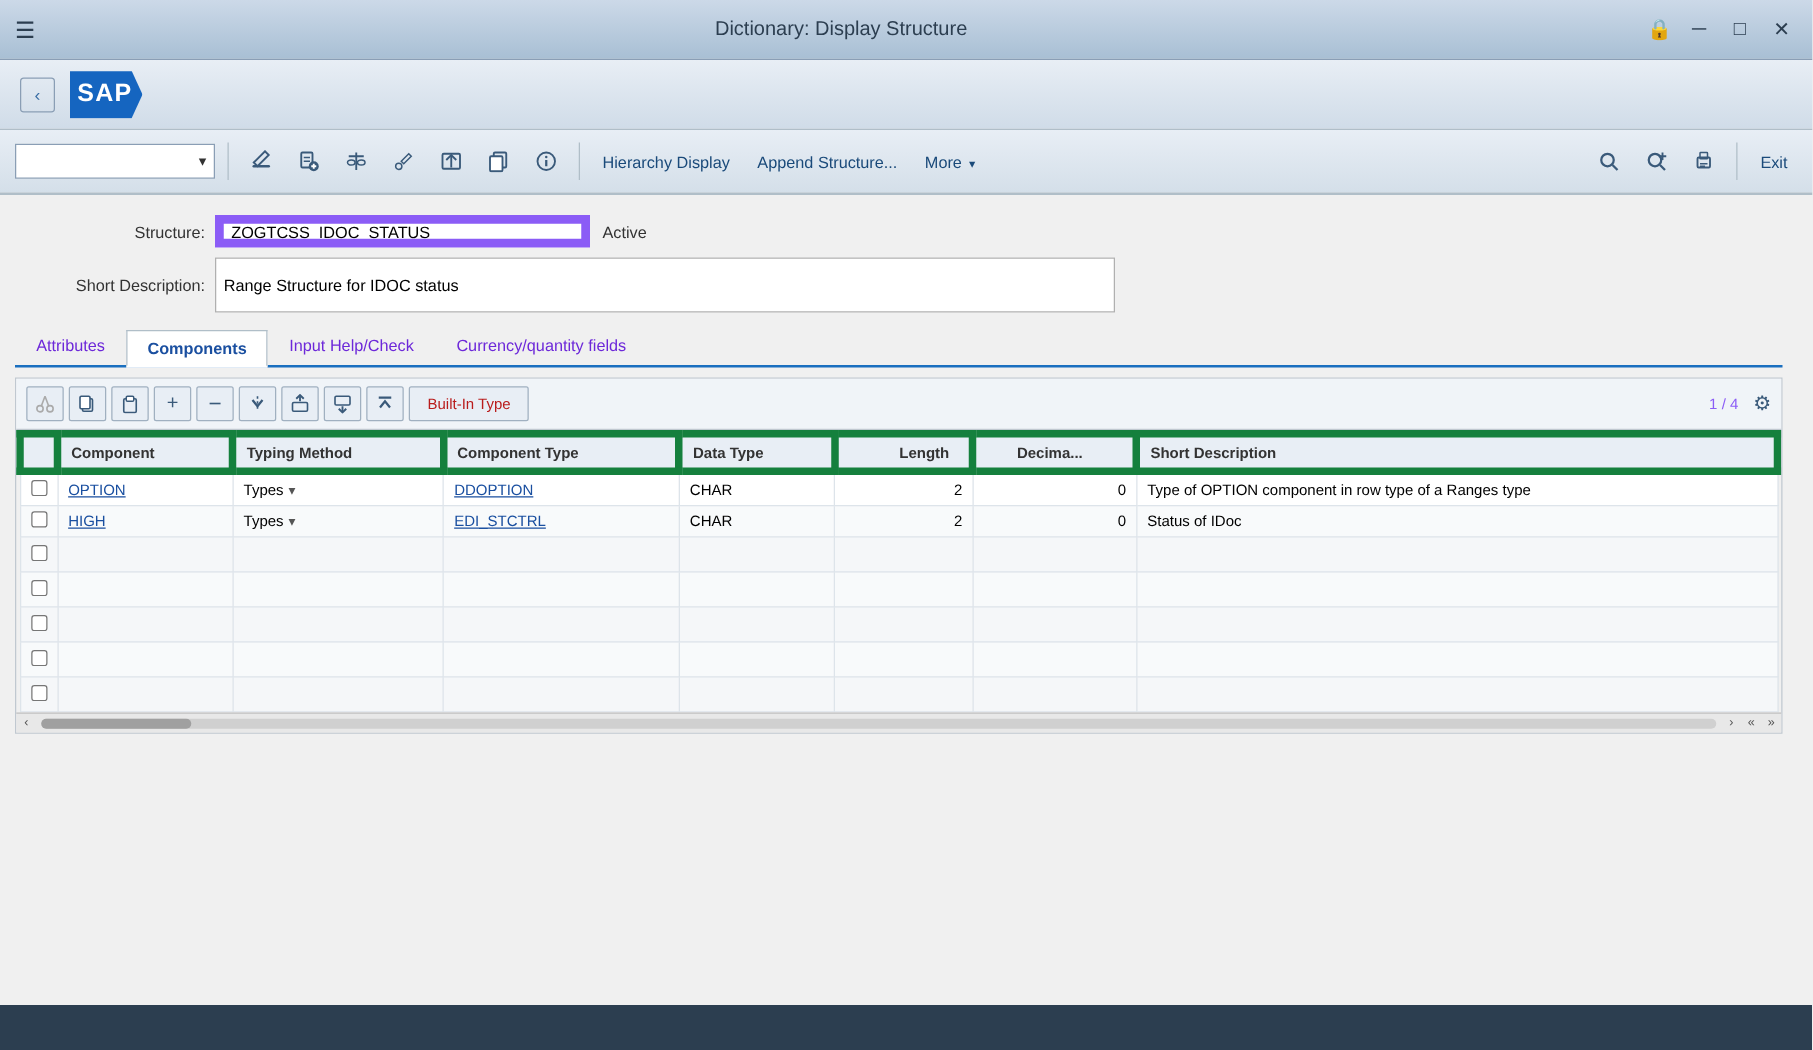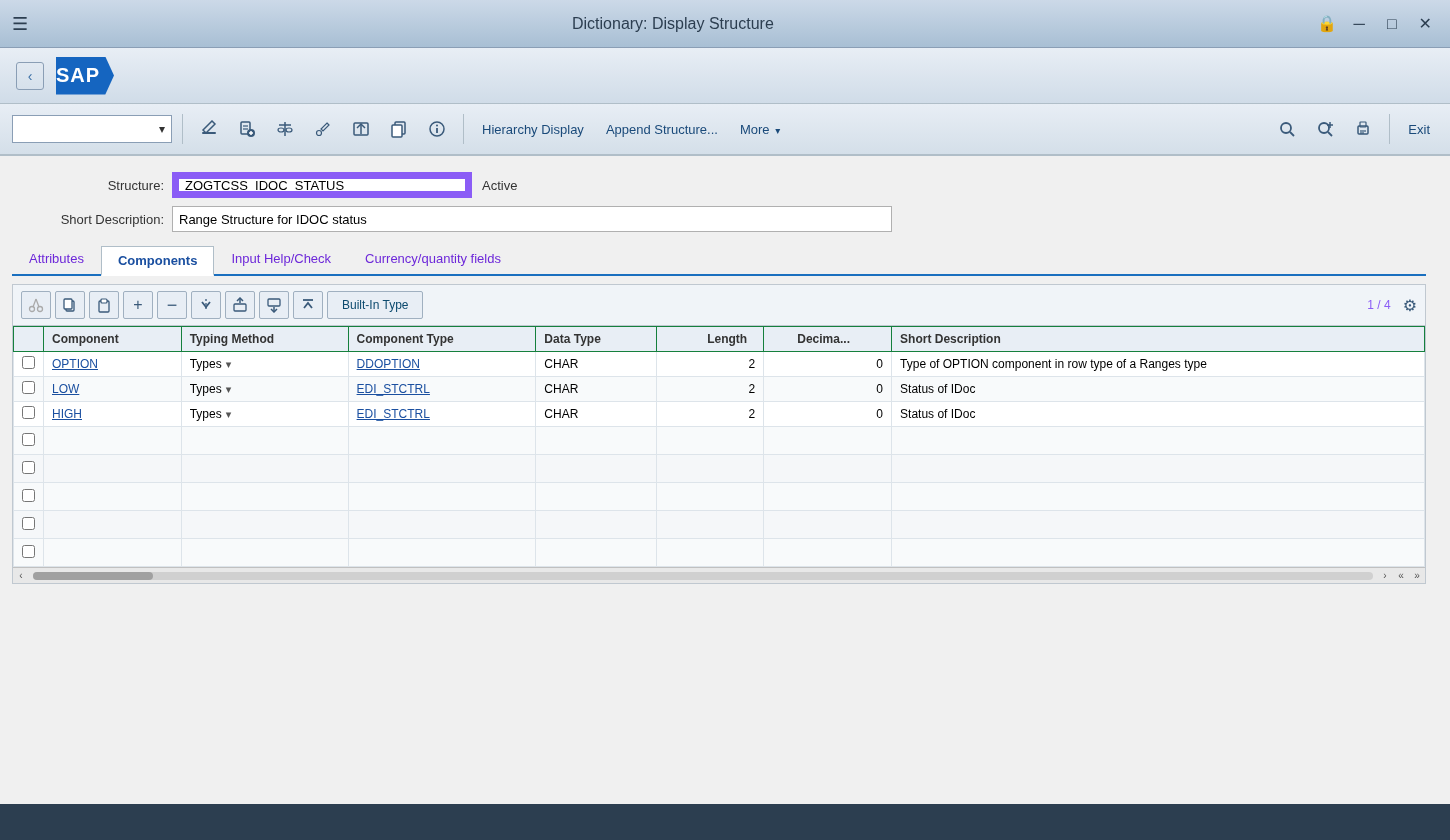--- a/index.html
+++ b/index.html
@@ -113,21 +113,21 @@
       padding: 0 6px;
       font-size: 13px;
       min-width: 300px;
     }
     .status-badge {
       margin-left: 10px;
       font-size: 13px;
       color: #333;
     }
     .form-desc-input {
-      height: 26px;
+      height: 44px;
       border: 1px solid #b0b0b0;
       background: white;
       padding: 0 6px;
       font-size: 13px;
       width: 720px;
     }
 
     
     .tabs {
       display: flex;
@@ -175,21 +175,21 @@
       border-radius: 2px;
     }
     .table-btn.disabled { color: #aaa; cursor: default; }
     .table-btn-text {
       background: #e8eef5;
       border: 1px solid #a0b0c0;
       height: 28px;
       padding: 0 14px;
       cursor: pointer;
       font-size: 12px;
-      color: #0c4a6e;
+      color: #b91c1c;
       border-radius: 2px;
       display: flex;
       align-items: center;
     }
     .table-page-info {
       margin-left: auto;
       font-size: 12px;
       color: #8b5cf6;
     }
     .table-settings-btn {
@@ -200,21 +200,21 @@
     }
 
     
     .data-table {
       width: 100%;
       border-collapse: collapse;
       font-size: 12px;
     }
     .data-table th {
       background: #e8eef5;
-      border: 1px solid #15803d;
+      border: 6px solid #15803d;
       padding: 5px 8px;
       text-align: left;
       font-weight: bold;
       color: #333;
       white-space: nowrap;
     }
     .data-table td {
       border: 1px solid #dde4ea;
       padding: 4px 8px;
       vertical-align: middle;
@@ -273,21 +273,21 @@
       color: white;
       letter-spacing: 1px;
     }
     .sap-shape {
       width: 58px;
       height: 38px;
       background: #1565c0;
       clip-path: polygon(0 0, 85% 0, 100% 50%, 85% 100%, 0 100%);
       display: flex;
       align-items: center;
-      justify-content: flex-start;
+      justify-content: flex-end;
       padding-right: 8px;
     }
   </style>
 </head>
 <body>
 
 <div class="title-bar">
   <div class="title-bar-left">
     <span class="hamburger-icon">☰</span>
   </div>
@@ -512,41 +512,20 @@
     <td>CHAR</td>
     <td style="text-align:right;">2</td>
     <td style="text-align:right;">0</td>
     <td>Type of OPTION component in row type of a Ranges type</td>
   </tr>
             <tr>
     <td class="checkbox-cell">
       <input type="checkbox" style="">
     </td>
     <td>
-      <a class="link-text">LOW</a>
-    </td>
-    <td>
-      <div class="dropdown-cell">
-        <span>Types</span>
-        <span class="small-dropdown">▾</span>
-      </div>
-    </td>
-    <td>
-      <a class="link-text">EDI_STCTRL</a>
-    </td>
-    <td>CHAR</td>
-    <td style="text-align:right;">2</td>
-    <td style="text-align:right;">0</td>
-    <td>Status of IDoc</td>
-  </tr>
-            <tr>
-    <td class="checkbox-cell">
-      <input type="checkbox" style="">
-    </td>
-    <td>
       <a class="link-text">HIGH</a>
     </td>
     <td>
       <div class="dropdown-cell">
         <span>Types</span>
         <span class="small-dropdown">▾</span>
       </div>
     </td>
     <td>
       <a class="link-text">EDI_STCTRL</a>

